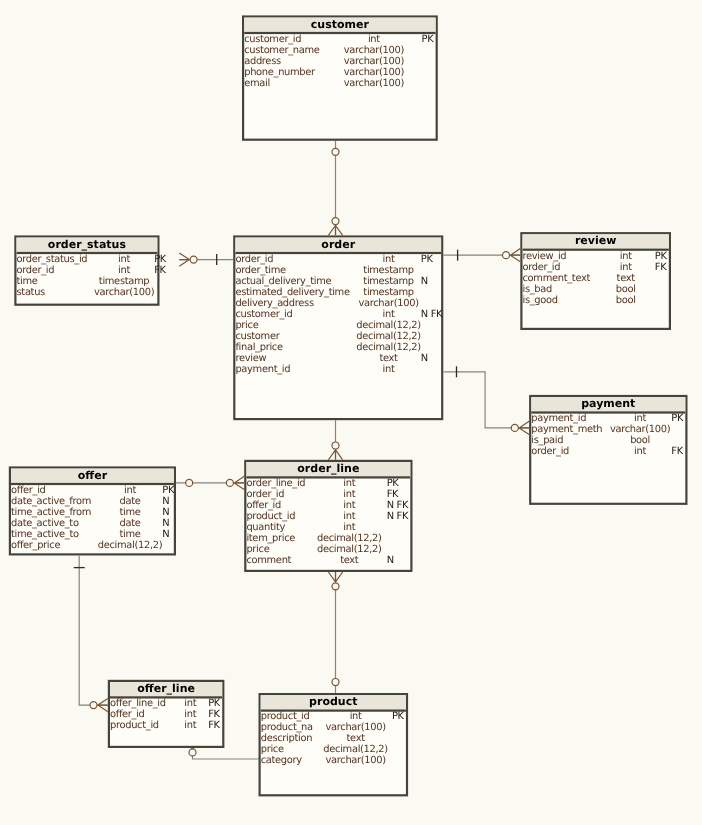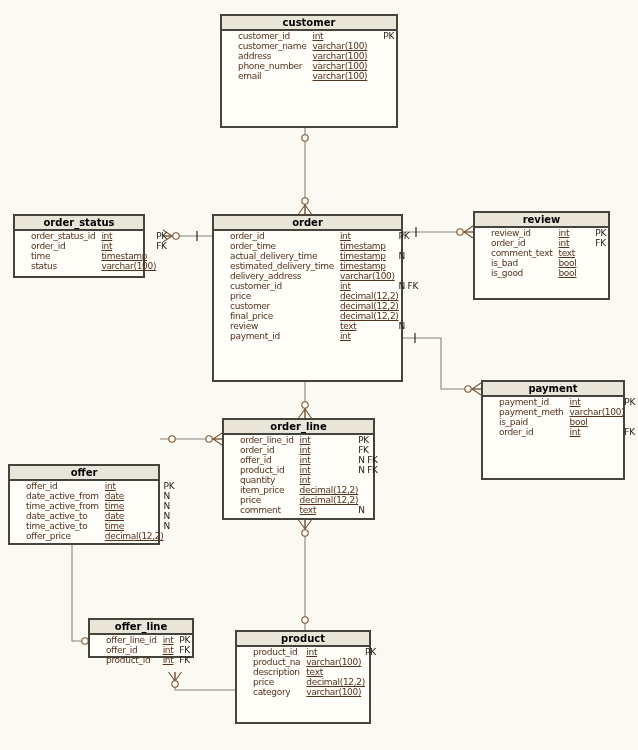--- a/index.html
+++ b/index.html
@@ -48,22 +48,22 @@
   .f-name, .f-type, .f-flags {
     display: table-cell;
     font-size: 9px;
     line-height: 10px;
     height: 10px;
     letter-spacing: -0.3px;
     white-space: nowrap;
     color: var(--text, #54331f);
     vertical-align: top;
   }
-  .f-name { width: 1px; padding-left: 16px; padding-right: 6px; }
-  .f-type { text-align: left; text-decoration: underline; }
+  .f-name { width: 1px; padding-left: 0; padding-right: 6px; }
+  .f-type { text-align: center; }
   .f-flags { width: 1px; text-align: left; padding-right: 2px; font-weight: normal; color: var(--flag, #1f1a14); }
 </style>
 </head>
 <body>
 
 <div class="canvas" style="--bg: #fbfaf2; --border: #45443c; --header-bg: #e9e5d8; --body-bg: #fefdf8; --text: #54331f; --flag: #1f1a14;">
   <svg id="connector-layer" width="638" height="750" viewBox="0 0 638 750">
       <polyline points="305,128 305,214" fill="none" stroke="#85847c" stroke-width="1.1"></polyline>
       <circle cx="305" cy="138" r="3.2" fill="#fbfaf2" stroke="#7a5736" stroke-width="1.1"></circle>
       <circle cx="305" cy="201" r="3.2" fill="#fbfaf2" stroke="#7a5736" stroke-width="1.1"></circle>
@@ -240,21 +240,21 @@
             <span class="f-type">bool</span>
             <span class="f-flags"></span>
           </div>
           <div class="field-row">
             <span class="f-name">is_good</span>
             <span class="f-type">bool</span>
             <span class="f-flags"></span>
           </div>
         </div>
       </div>
-      <div class="entity" style="left: 481px; top: 359px; width: 144px; height: 100px; margin-top: 21px;">
+      <div class="entity" style="left: 481px; top: 359px; width: 144px; height: 100px;">
         <div class="entity-header">payment</div>
         <div class="entity-body">
           <div class="field-row">
             <span class="f-name">payment_id</span>
             <span class="f-type">int</span>
             <span class="f-flags">PK</span>
           </div>
           <div class="field-row">
             <span class="f-name">payment_meth</span>
             <span class="f-type">varchar(100)</span>
@@ -265,21 +265,21 @@
             <span class="f-type">bool</span>
             <span class="f-flags"></span>
           </div>
           <div class="field-row">
             <span class="f-name">order_id</span>
             <span class="f-type">int</span>
             <span class="f-flags">FK</span>
           </div>
         </div>
       </div>
-      <div class="entity" style="left: 8px; top: 424px; width: 152px; height: 81px; margin-top: 40px;">
+      <div class="entity" style="left: 8px; top: 424px; width: 152px; height: 81px;">
         <div class="entity-header">offer</div>
         <div class="entity-body">
           <div class="field-row">
             <span class="f-name">offer_id</span>
             <span class="f-type">int</span>
             <span class="f-flags">PK</span>
           </div>
           <div class="field-row">
             <span class="f-name">date_active_from</span>
             <span class="f-type">date</span>
@@ -345,21 +345,21 @@
             <span class="f-type">decimal(12,2)</span>
             <span class="f-flags"></span>
           </div>
           <div class="field-row">
             <span class="f-name">comment</span>
             <span class="f-type">text</span>
             <span class="f-flags">N</span>
           </div>
         </div>
       </div>
-      <div class="entity" style="left: 88px; top: 618px; width: 106px; height: 40px;">
+      <div class="entity" style="left: 98px; top: 618px; width: 106px; height: 62px;">
         <div class="entity-header">offer_line</div>
         <div class="entity-body">
           <div class="field-row">
             <span class="f-name">offer_line_id</span>
             <span class="f-type">int</span>
             <span class="f-flags">PK</span>
           </div>
           <div class="field-row">
             <span class="f-name">offer_id</span>
             <span class="f-type">int</span>

